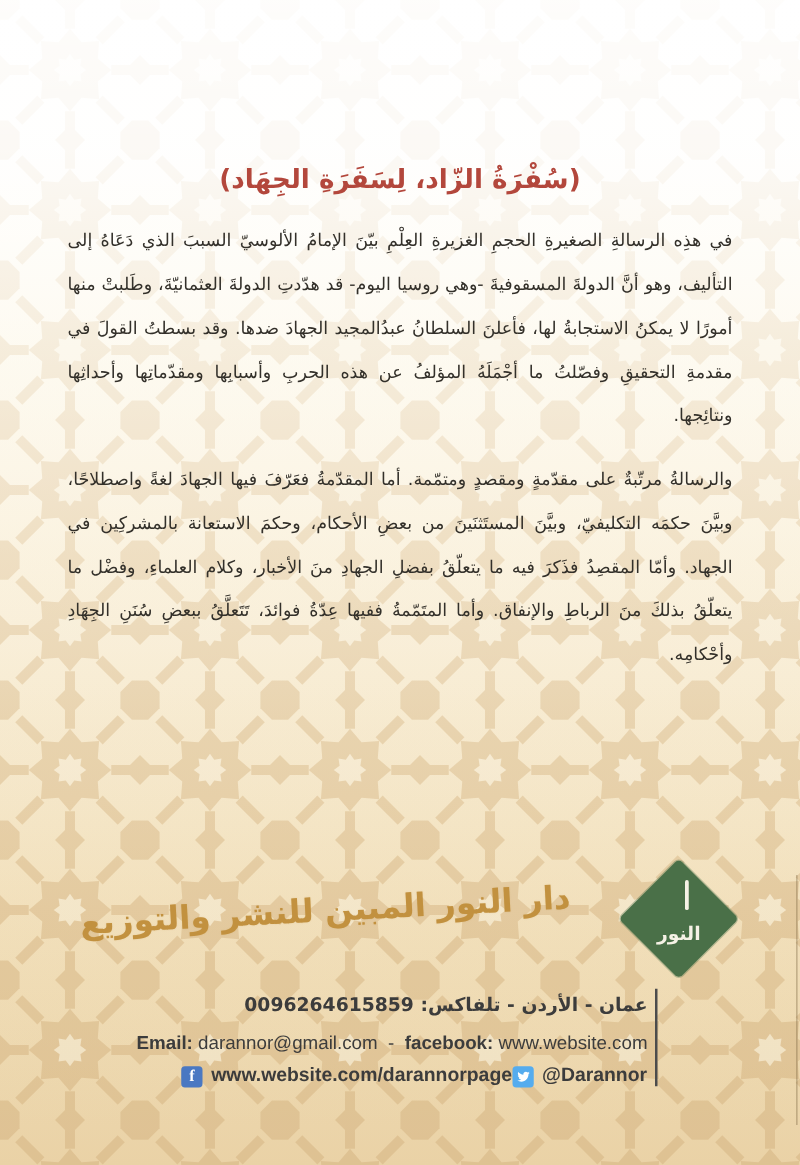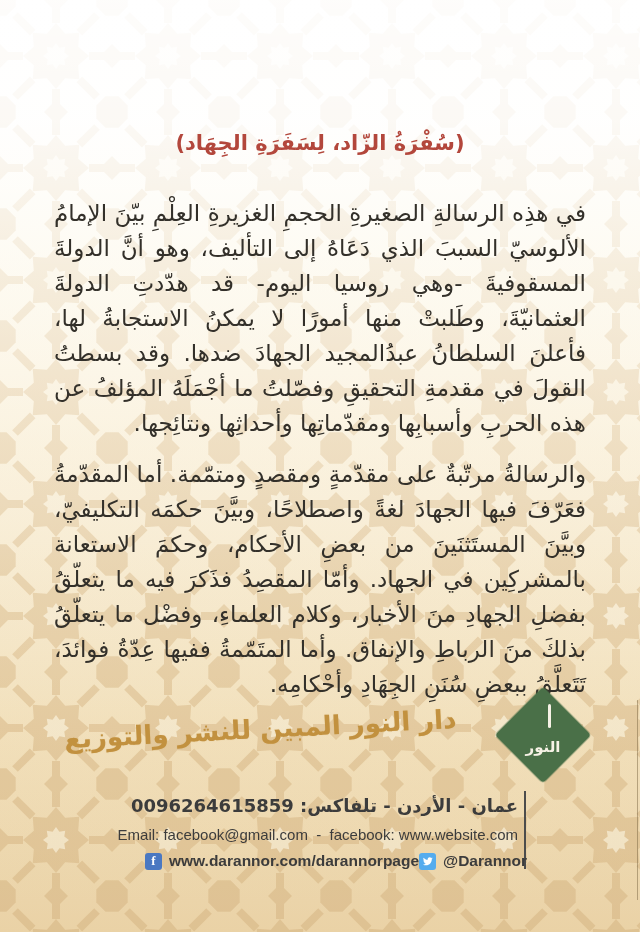--- a/index.html
+++ b/index.html
@@ -21,47 +21,47 @@
           rgba(249,234,202,.06) 80%,
           rgba(247,228,190,0) 100%);}
   .content{position:absolute;inset:0;z-index:3;}
   .scan-edge{position:absolute;right:2px;top:700px;height:200px;width:1.5px;
              background:rgba(110,90,55,.45);z-index:4;}
 
   .title{position:absolute;top:131px;left:0;right:0;text-align:center;
          direction:rtl;font-size:21px;font-weight:bold;color:#b3473c;}
 
   .body-text{position:absolute;top:176px;left:54px;right:54px;direction:rtl;
-             color:#33302a;font-size:23px;line-height:35px;
-             text-align:justify;margin-top:20px;}
+             color:#33302a;font-size:14px;line-height:35px;
+             text-align:justify;}
   .body-text p{margin:0 0 16px 0;}
 
   .pub-name{position:absolute;top:714px;right:183px;direction:rtl;
             color:#c2913f;font-size:26px;font-weight:bold;
             transform:rotate(-3deg);letter-spacing:-1px;
             text-shadow:0 0 1px rgba(194,145,63,.35);white-space:nowrap;}
 
   .logo{position:absolute;left:509px;top:701px;width:68px;height:68px;
         background:#4a7048;transform:rotate(45deg);border-radius:4px;
         box-shadow:0 0 0 1px rgba(74,112,72,.35);}
   .logo-inner{position:absolute;inset:0;transform:rotate(-45deg);}
   .logo-alif{position:absolute;left:39px;top:3px;width:2.5px;height:24px;
              background:#f6f2e6;border-radius:2px;}
   .logo-word{position:absolute;left:0;right:0;bottom:13px;text-align:center;
              color:#f6f2e6;font-size:15px;font-weight:bold;direction:rtl;}
 
   .divider{position:absolute;left:524px;top:791px;width:1.5px;height:78px;
            background:#4c4c4c;}
 
   .contact-ar{position:absolute;right:122px;top:795px;direction:rtl;
-              font-size:18px;font-weight:bold;color:#3c3c3c;white-space:nowrap;}
+              font-size:15px;font-weight:bold;color:#3c3c3c;white-space:nowrap;}
   .contact-web{position:absolute;right:122px;top:826px;font-size:15px;
                color:#3c3c3c;white-space:nowrap;
                font-family:"Liberation Sans","DejaVu Sans",sans-serif;}
-  .contact-web b{font-weight:normal;text-align:center;}
+  .contact-web b{font-weight:bold;text-align:center;}
   .social-row{position:absolute;left:145px;right:138px;top:852px;
               display:flex;justify-content:space-between;align-items:center;
               font-family:"Liberation Sans","DejaVu Sans",sans-serif;
               font-size:15.5px;font-weight:bold;color:#3c3c3c;}
   .social-item{display:flex;align-items:center;gap:7px;}
   .icon-sq{width:17px;height:17px;border-radius:3px;display:flex;
            align-items:center;justify-content:center;flex:0 0 auto;}
   .fb{background:#4a78c2;color:#ffffff;font-size:13px;font-weight:bold;
       font-family:"Liberation Serif","DejaVu Serif",serif;}
   .tw{background:#55acee;}
@@ -119,26 +119,26 @@
       <div class="logo-inner">
         <div class="logo-alif"></div>
         <div class="logo-word">النور</div>
       </div>
     </div>
 
     <div class="divider"></div>
 
     <div class="contact-ar">عمان - الأردن - تلفاكس: 0096264615859</div>
 
-    <div class="contact-web"><b>Email:</b>&nbsp;<span>facebook@gmail.com</span>&nbsp;&nbsp;<span>-</span>&nbsp;&nbsp;<b>facebook:</b>&nbsp;<span>www.website.com</span></div>
+    <div class="contact-web"><b>Email:</b>&nbsp;<span>darannor@gmail.com</span>&nbsp;&nbsp;<span>-</span>&nbsp;&nbsp;<b>facebook:</b>&nbsp;<span>www.website.com</span></div>
 
     <div class="social-row">
       <div class="social-item">
         <span class="icon-sq fb">f</span>
-        <span>www.darannor.com/darannorpage</span>
+        <span>www.website.com/darannorpage</span>
       </div>
       <div class="social-item">
         <span class="icon-sq tw">
           <svg viewBox="0 0 16 16" xmlns="http://www.w3.org/2000/svg">
             <path fill="#ffffff" d="M15.5 3.2c-.5.22-1.05.37-1.6.45.58-.35 1.02-.9 1.23-1.55-.54.32-1.14.55-1.78.68C12.83 2.22 12.05 1.9 11.2 1.9c-1.63 0-2.95 1.32-2.95 2.95 0 .23.02.45.07.67C5.9 5.4 3.74 4.23 2.3 2.47c-.25.44-.4.95-.4 1.49 0 1.02.52 1.92 1.31 2.45-.48-.02-.94-.15-1.34-.37v.04c0 1.43 1.02 2.62 2.36 2.89-.25.07-.5.1-.78.1-.19 0-.37-.02-.55-.05.37 1.17 1.46 2.02 2.75 2.05-1.01.79-2.28 1.26-3.66 1.26-.24 0-.47-.01-.7-.04 1.3.84 2.86 1.32 4.52 1.32 5.43 0 8.4-4.5 8.4-8.4v-.38c.57-.42 1.07-.94 1.46-1.53z"></path>
           </svg>
         </span>
         <span>@Darannor</span>
       </div>
     </div>

